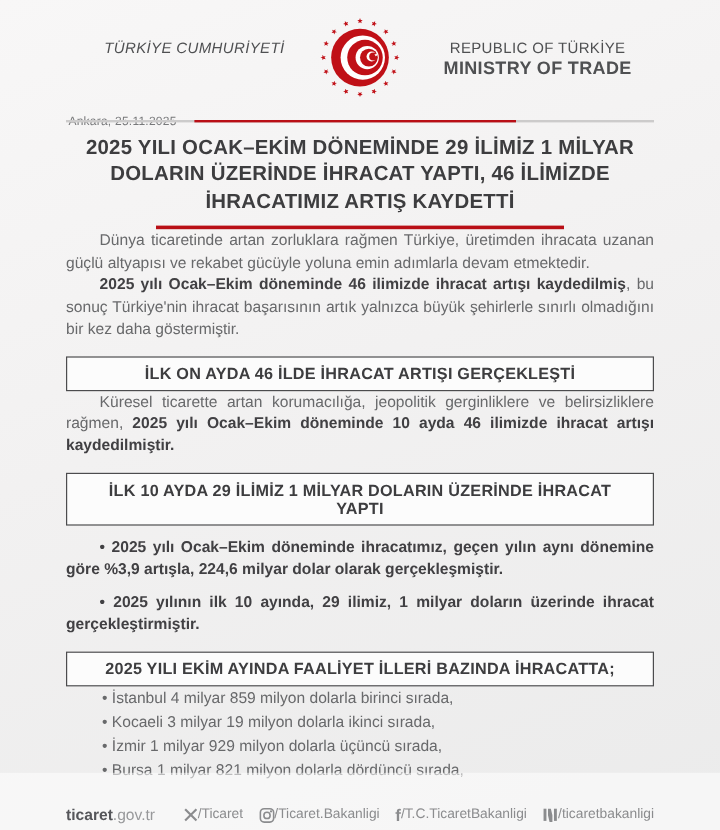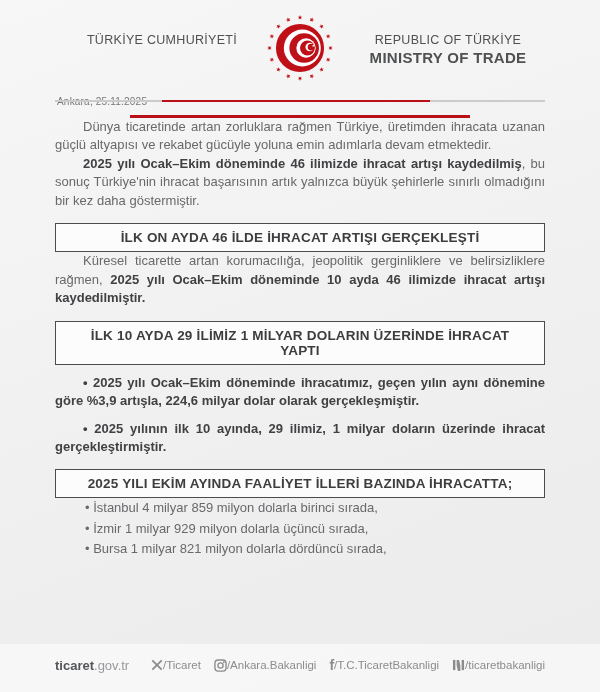--- a/index.html
+++ b/index.html
@@ -7,21 +7,21 @@
   body { font-family:"Liberation Sans", sans-serif; }
   .page {
     position:relative;
     width:600px; height:692px;
     background:linear-gradient(160deg,#f8f7f7 0%,#f2f1f1 45%,#ebebeb 100%);
     overflow:hidden;
   }
 
   
   .header { position:relative; height:106px; }
-  .org-left  { position:absolute; top:33px; left:62px;  width:200px; text-align:center; color:#4f5052; }
+  .org-left  { position:absolute; top:33px; left:62px;  width:200px; text-align:center; color:#4f5052;font-style:italic; }
   .org-right { position:absolute; top:33px; right:58px; width:188px; text-align:center; color:#4f5052; }
   .org-line1 { font-size:12.5px; letter-spacing:.3px; }
   .org-line2 { font-size:15px; font-weight:bold; letter-spacing:.3px; margin-top:2px; }
   .logo { position:absolute; top:11px; left:50%; transform:translateX(-50%); }
   .dateline { position:absolute; top:96px; left:57px; font-size:10px; color:#77787a; letter-spacing:.2px; }
   .divider { position:absolute; top:100px; left:55px; right:55px; height:2px; background:#cccbcb; }
   .divider-red { position:absolute; left:107px; width:268px; height:2px; background:#b90f16; }
 
   
   .title {
@@ -41,21 +41,21 @@
     font-size:13.5px; font-weight:bold; color:#3d3d3f; letter-spacing:.2px;
   }
   .bullet-para { margin-top:9px; line-height:1.42; text-align:justify; text-indent:28px; }
   .city-list { }
   .city-item { line-height:1.55; text-indent:30px; text-align:left; }
 
   
   .footer {
     position:absolute; bottom:0; left:0; right:0; height:48px;
     background:rgba(255,255,255,.55);
-    display:flex; align-items:center; justify-content:space-between;
+    display:flex; align-items:flex-end; justify-content:space-between;
     padding:0 55px 6px;
   }
   .website { font-size:13px; color:#98999b; }
   .website b { color:#55565a; }
   .social-row { display:flex; align-items:center; gap:13px; }
   .social-item { display:flex; align-items:center; gap:0; font-size:11.5px; color:#8b8c8e; }
   .glyph-icon { font-weight:800; font-size:12px; color:#8b8c8e; line-height:1; }
   .social-item svg { display:block; }
 </style>
 </head>
@@ -105,20 +105,21 @@
       <div class="org-line1">REPUBLIC OF TÜRKİYE</div>
       <div class="org-line2">MINISTRY OF TRADE</div>
     </div>
 
     <div class="dateline">Ankara, 25.11.2025</div>
     <div class="divider">
       <div class="divider-red"></div>
     </div>
   </div>
 
+  <h1 class="title">2025 YILI OCAK–EKİM DÖNEMİNDE 29 İLİMİZ 1 MİLYAR DOLARIN ÜZERİNDE İHRACAT YAPTI, 46 İLİMİZDE İHRACATIMIZ ARTIŞ KAYDETTİ</h1>
   <div class="title-underline"></div>
 
   <div class="content">
 
     <p class="para">Dünya ticaretinde artan zorluklara rağmen Türkiye, üretimden ihracata uzanan güçlü altyapısı ve rekabet gücüyle yoluna emin adımlarla devam etmektedir.</p>
 
     <p class="para"><span class="bold-dark">2025 yılı Ocak–Ekim döneminde 46 ilimizde ihracat artışı kaydedilmiş</span><span>, bu sonuç Türkiye'nin ihracat başarısının artık yalnızca büyük şehirlerle sınırlı olmadığını bir kez daha göstermiştir.</span></p>
 
     <div class="heading-box">İLK ON AYDA 46 İLDE İHRACAT ARTIŞI GERÇEKLEŞTİ</div>
 
@@ -126,20 +127,21 @@
 
     <div class="heading-box">İLK 10 AYDA 29 İLİMİZ 1 MİLYAR DOLARIN ÜZERİNDE İHRACAT YAPTI</div>
 
     <p class="bullet-para bold-dark">• 2025 yılı Ocak–Ekim döneminde ihracatımız, geçen yılın aynı dönemine göre %3,9 artışla, 224,6 milyar dolar olarak gerçekleşmiştir.</p>
     <p class="bullet-para bold-dark">• 2025 yılının ilk 10 ayında, 29 ilimiz, 1 milyar doların üzerinde ihracat gerçekleştirmiştir.</p>
 
     <div class="heading-box">2025 YILI EKİM AYINDA FAALİYET İLLERİ BAZINDA İHRACATTA;</div>
 
     <div class="city-list">
       <div class="city-item">• İstanbul 4 milyar 859 milyon dolarla birinci sırada,</div>
+      <div class="city-item">• Kocaeli 3 milyar 19 milyon dolarla ikinci sırada,</div>
       <div class="city-item">• İzmir 1 milyar 929 milyon dolarla üçüncü sırada,</div>
       <div class="city-item">• Bursa 1 milyar 821 milyon dolarla dördüncü sırada,</div>
 
     </div>
   </div>
 
   <div class="footer">
     <div class="website"><b>ticaret</b><span>.gov.tr</span></div>
 
     <div class="social-row">
@@ -154,21 +156,21 @@
       </div>
 
       <div class="social-item">
         <span>
           <svg width="13" height="13" viewBox="0 0 14 14">
             <rect x="1" y="1" width="12" height="12" rx="3.5" fill="none" stroke="#8b8c8e" stroke-width="1.5"></rect>
             <circle cx="7" cy="7" r="2.8" fill="none" stroke="#8b8c8e" stroke-width="1.4"></circle>
             <circle cx="10.6" cy="3.4" r="1" fill="#8b8c8e"></circle>
           </svg>
         </span>
-        <span>/Ankara.Bakanligi</span>
+        <span>/Ticaret.Bakanligi</span>
       </div>
 
       <div class="social-item">
         <span class="glyph-icon" style="font-size:14px;">f</span>
         <span>/T.C.TicaretBakanligi</span>
       </div>
 
       <div class="social-item">
         <span>
           <svg width="13" height="12" viewBox="0 0 14 13">

